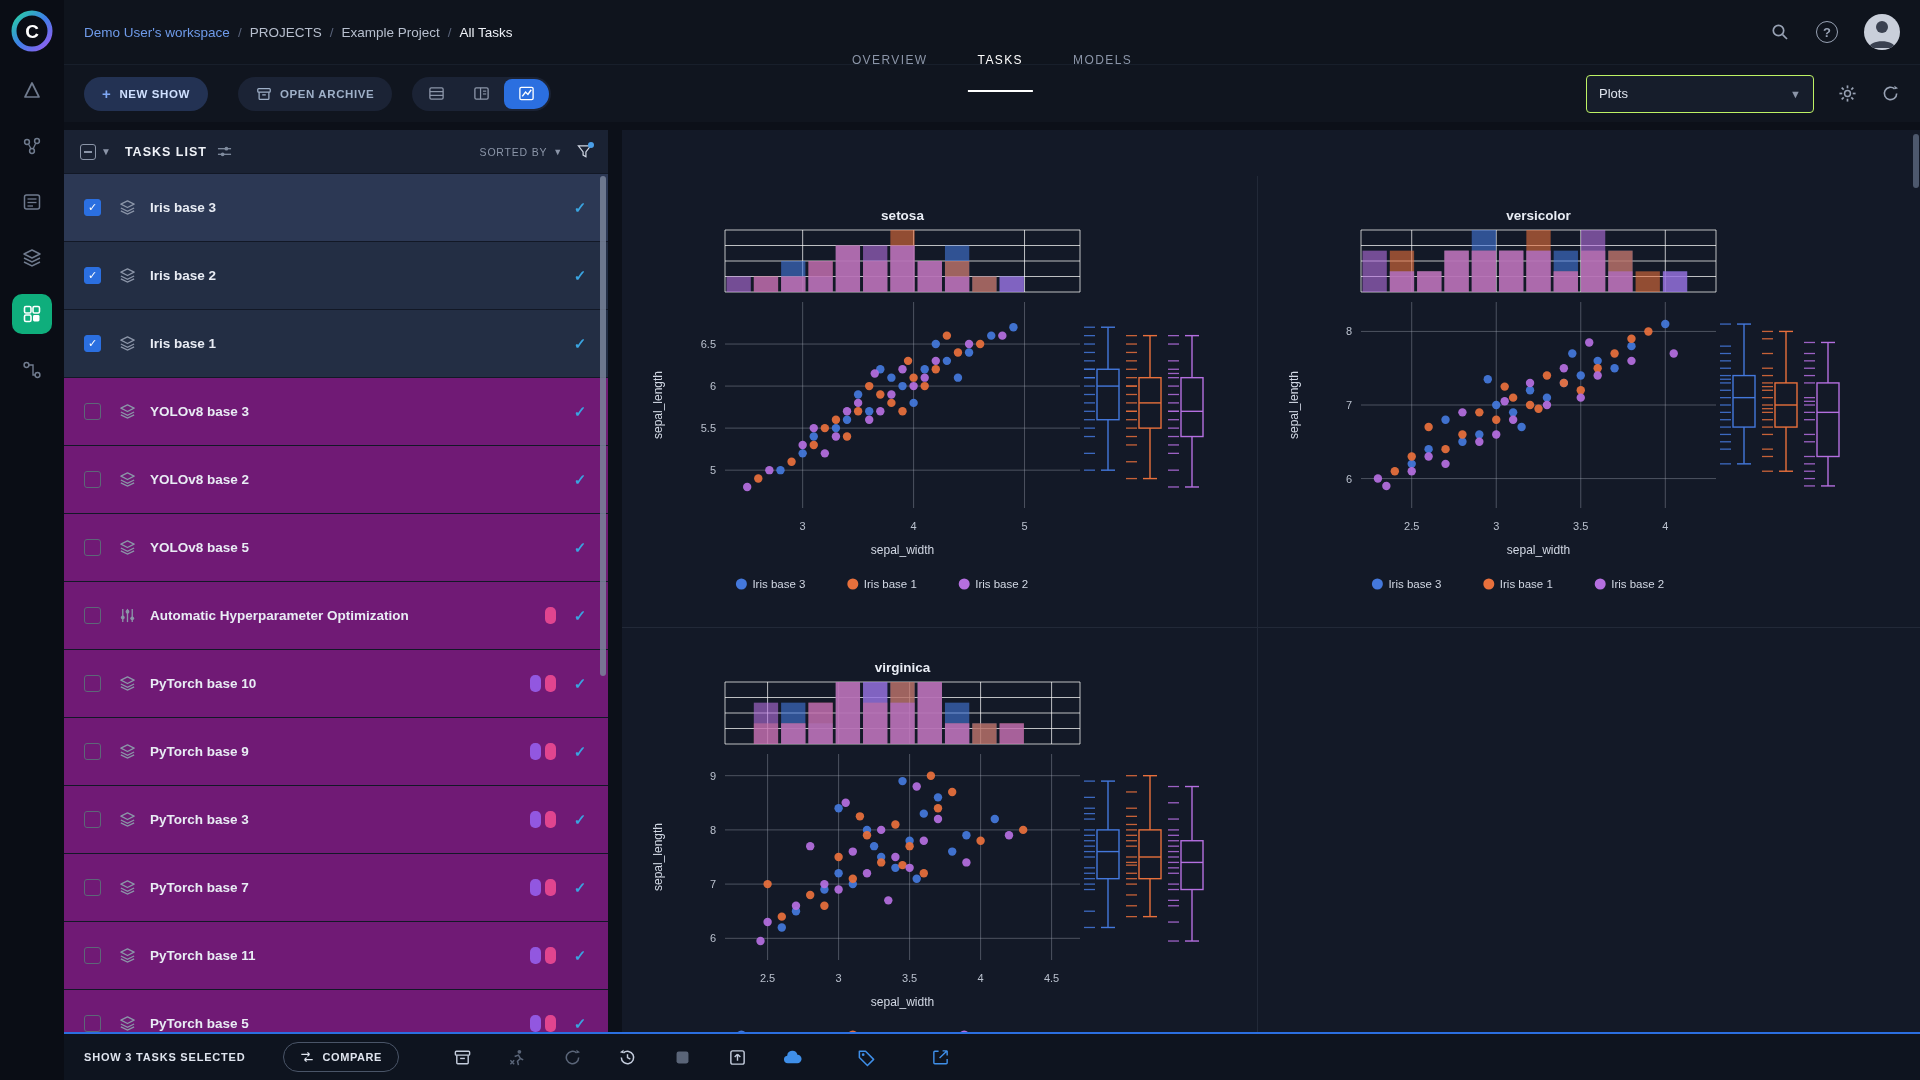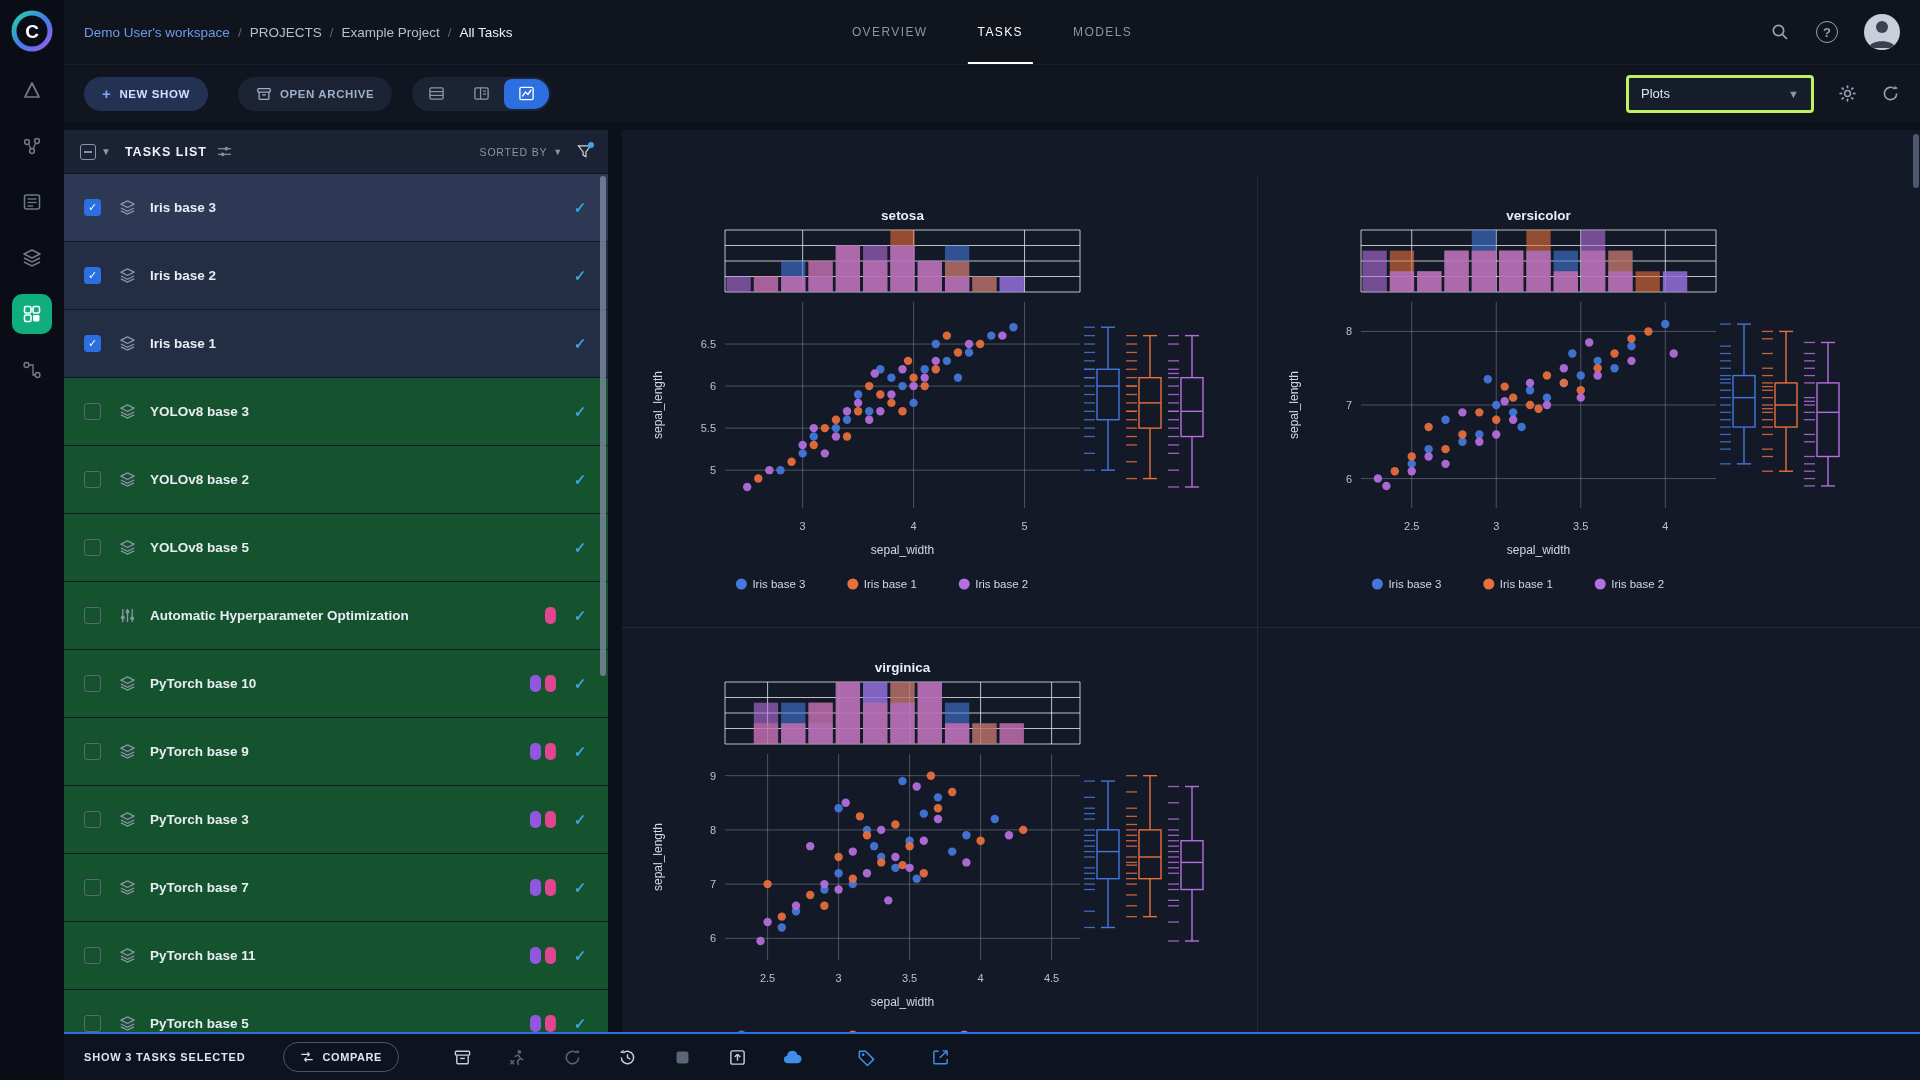--- a/index.html
+++ b/index.html
@@ -20,21 +20,21 @@
   
   .topbar { position:fixed; left:64px; top:0; right:0; height:64px; background:#0f141d; z-index:30;
             display:flex; align-items:center; padding:0 20px; }
   .breadcrumb { display:flex; align-items:center; gap:8px; font-size:13.5px; white-space:nowrap; }
   .bc-item { color:#b7bfce; cursor:pointer; }
   .bc-item.bc-link { color:#6f9bea; }
   .bc-item.bc-current { color:#eef1f7; font-weight:normal; }
   .bc-sep { color:#59637a; }
   .tabs { position:absolute; left:50%; transform:translateX(-50%); top:0; height:64px; display:flex; gap:14px; }
   .tab { height:64px; display:flex; align-items:center; padding:16px 18px; font-size:12px; letter-spacing:1.4px;
-         color:#8b95a8; cursor:pointer; position:relative; }
+         color:#8b95a8; cursor:pointer; position:relative;margin-top:28px; }
   .tab.active { color:#ffffff; }
   .tab.active::after { content:""; position:absolute; left:8px; right:8px; bottom:0; height:2px; background:#ffffff; }
   .topbar-right { margin-left:auto; display:flex; align-items:center; gap:26px; }
   .icon-btn { color:#98a2b4; cursor:pointer; display:flex; align-items:center; justify-content:center; }
   .help-circle { width:22px; height:22px; border:1.6px solid #98a2b4; border-radius:50%; font-size:13px; font-weight:bold;
                  display:flex; align-items:center; justify-content:center; color:#98a2b4; }
   .avatar { width:36px; height:36px; border-radius:50%; background:#c9cfda; display:flex; align-items:flex-end; justify-content:center;
             overflow:hidden; cursor:pointer; }
 
   
@@ -43,39 +43,39 @@
   .pill-btn { height:34px; border-radius:17px; display:flex; align-items:center; gap:8px; padding:0 18px;
               font-size:11.5px; font-weight:bold; letter-spacing:.6px; cursor:pointer; white-space:nowrap; }
   .btn-new { background:#233253; color:#cfe0ff; }
   .btn-new .plus { color:#7fa8f5; font-size:15px; font-weight:bold; }
   .btn-archive { background:#1b2335; color:#9fb0c8; margin-left:30px; }
   .view-group { margin-left:20px; height:34px; background:#1b2335; border-radius:17px; display:flex; align-items:center; padding:2px; }
   .view-btn { width:45px; height:30px; display:flex; align-items:center; justify-content:center; color:#8b95a8;
               border-radius:15px; cursor:pointer; }
   .view-btn.active { background:#2b6fe0; color:#ffffff; border-radius:8px 15px 15px 8px; }
   .toolbar-right { margin-left:auto; display:flex; align-items:center; gap:24px; }
-  .select-box { width:188px; height:38px; background:#161d2b; border:3px solid #bef264; border-radius:4px;
+  .select-box { width:228px; height:38px; background:#161d2b; border:1px solid #bef264; border-radius:4px;
                 display:flex; align-items:center; padding:0 12px; font-size:13px; color:#dfe4ee; cursor:pointer; }
   .select-box .caret { margin-left:auto; color:#8b95a8; font-size:11px; }
 
   
   .tasks-panel { position:fixed; left:64px; top:130px; width:544px; bottom:48px; background:#151b29; overflow:hidden; z-index:10; }
   .tasks-header { height:44px; background:#1a2233; display:flex; align-items:center; padding:0 16px; border-bottom:1px solid #121826; }
   .master-cb { width:16px; height:16px; border:1.5px solid #8b95a8; border-radius:3px; display:flex; align-items:center;
                justify-content:center; cursor:pointer; }
   .master-cb .dash { width:8px; height:2px; background:#8b95a8; }
   .hdr-caret { color:#8b95a8; font-size:10px; margin-left:5px; cursor:pointer; }
   .tasks-title { margin-left:14px; font-size:12.5px; font-weight:bold; letter-spacing:1px; color:#eef1f7; }
   .tune-icon { margin-left:10px; color:#7f8b9e; cursor:pointer; display:flex; }
   .tasks-hdr-right { margin-left:auto; display:flex; align-items:center; gap:14px; }
   .sorted-by { font-size:10.5px; letter-spacing:.8px; color:#8b95a8; cursor:pointer; display:flex; align-items:center; gap:6px; }
   .funnel-wrap { position:relative; color:#cfd6e2; cursor:pointer; display:flex; }
   .funnel-dot { position:absolute; right:-2px; top:-2px; width:6px; height:6px; border-radius:50%; background:#4a9fe8; }
   .task-list { position:absolute; top:44px; left:0; right:0; bottom:0; overflow:hidden; }
-  .task-row { height:68px; background:#14532d; border-bottom:1px solid #121826; display:flex; align-items:center;
+  .task-row { height:68px; background:#701a75; border-bottom:1px solid #121826; display:flex; align-items:center;
               padding:0 18px 0 20px; cursor:pointer; }
   .task-row.checked { background:#232e44; }
   .task-row.active { background:#2c3854; }
   .cb { width:17px; height:17px; border:1.5px solid #5d6778; border-radius:3px; flex:0 0 auto;
         display:flex; align-items:center; justify-content:center; font-size:11px; color:#fff; cursor:pointer; }
   .cb.on { background:#2b6fe0; border-color:#2b6fe0; }
   .ticon { margin-left:18px; color:#8b95a8; display:flex; flex:0 0 auto; }
   .task-row .ic-sliders { display:none; }
   .task-row.sliders .ic-sliders { display:block; }
   .tname { margin-left:14px; font-size:13.5px; font-weight:bold; color:#e8ecf4; white-space:nowrap; overflow:hidden; }

